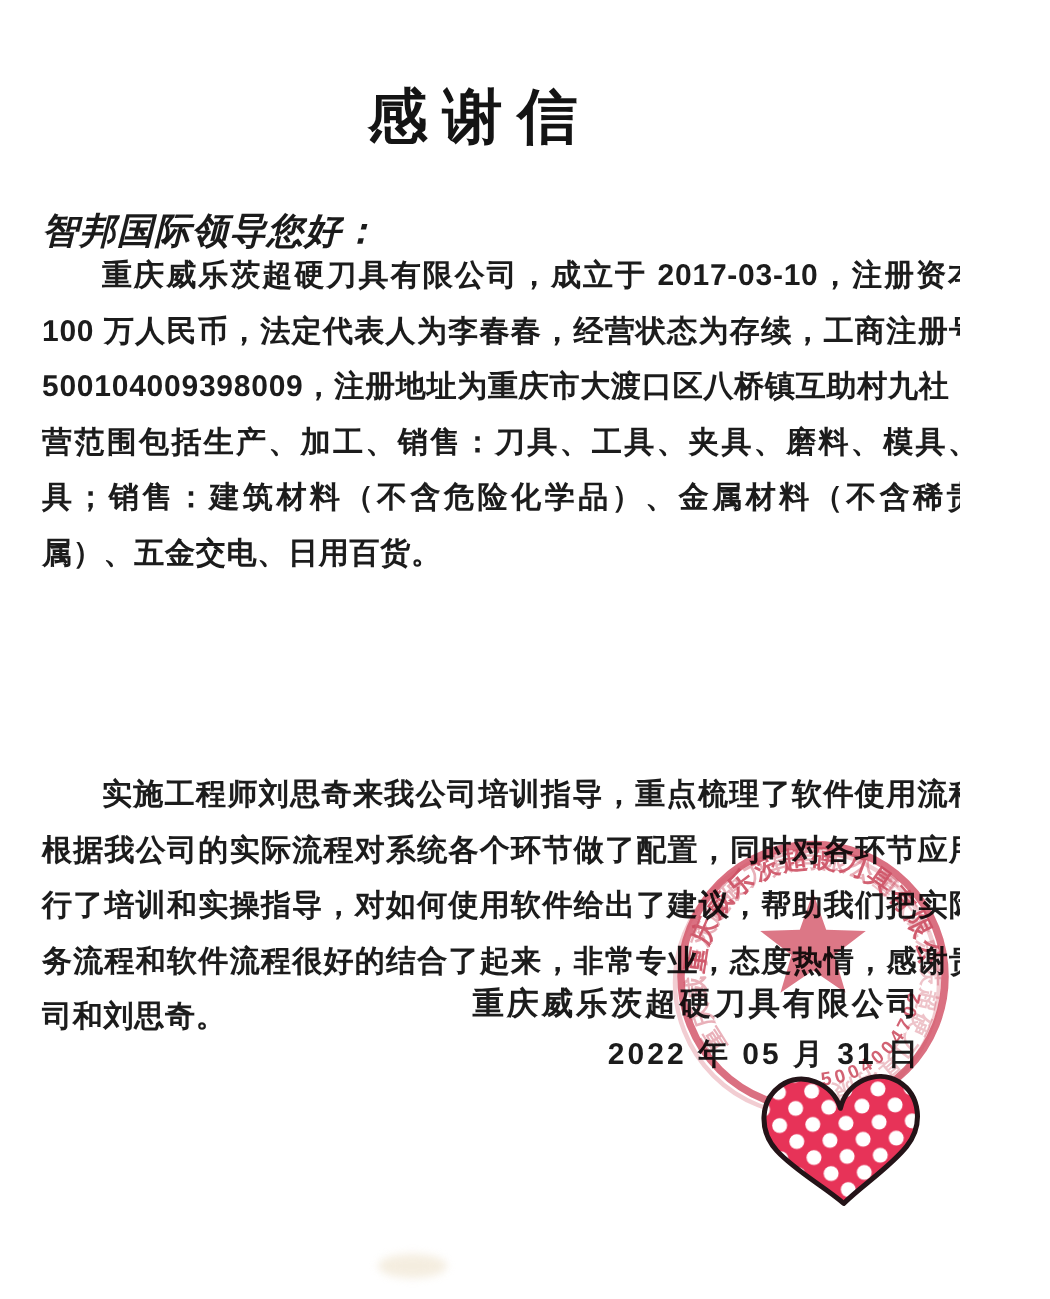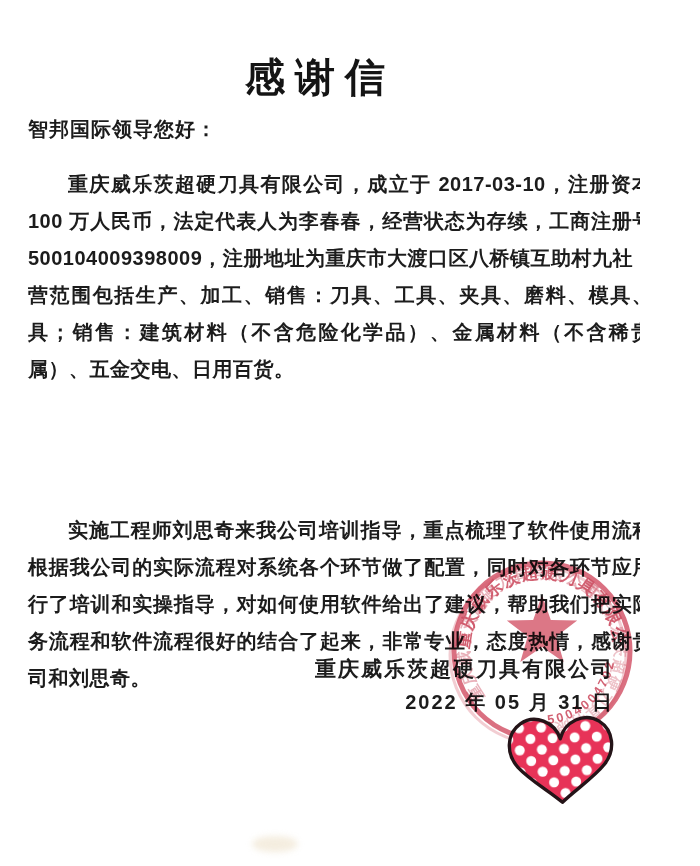--- a/index.html
+++ b/index.html
@@ -7,22 +7,22 @@
     position:relative;width:640px;height:866px;background:#ffffff;
     font-family:"Liberation Sans","DejaVu Sans",sans-serif;color:#1b1b1b;
     overflow:hidden;
   }
   .title{
     position:absolute;top:50px;left:0;right:0;margin:0;
     text-align:center;font-size:40px;font-weight:800;letter-spacing:10px;
     color:#141414;
   }
   .greeting{
-    position:absolute;top:116px;left:28px;margin:0;
-    font-size:20px;font-weight:700;letter-spacing:1px;
+    position:absolute;top:138px;left:28px;margin:0;
+    font-size:24px;font-weight:700;letter-spacing:1px;font-style:italic;
   }
   .para{
     position:absolute;left:28px;width:646px;margin:0;
     font-size:20px;font-weight:600;line-height:37px;
     text-align:justify;text-indent:2em;letter-spacing:0.5px;
     color:#1c1c1c;
   }
   .para-1{top:166px;}
   .para-2{top:336px;}
   .para-3{top:512px;}

